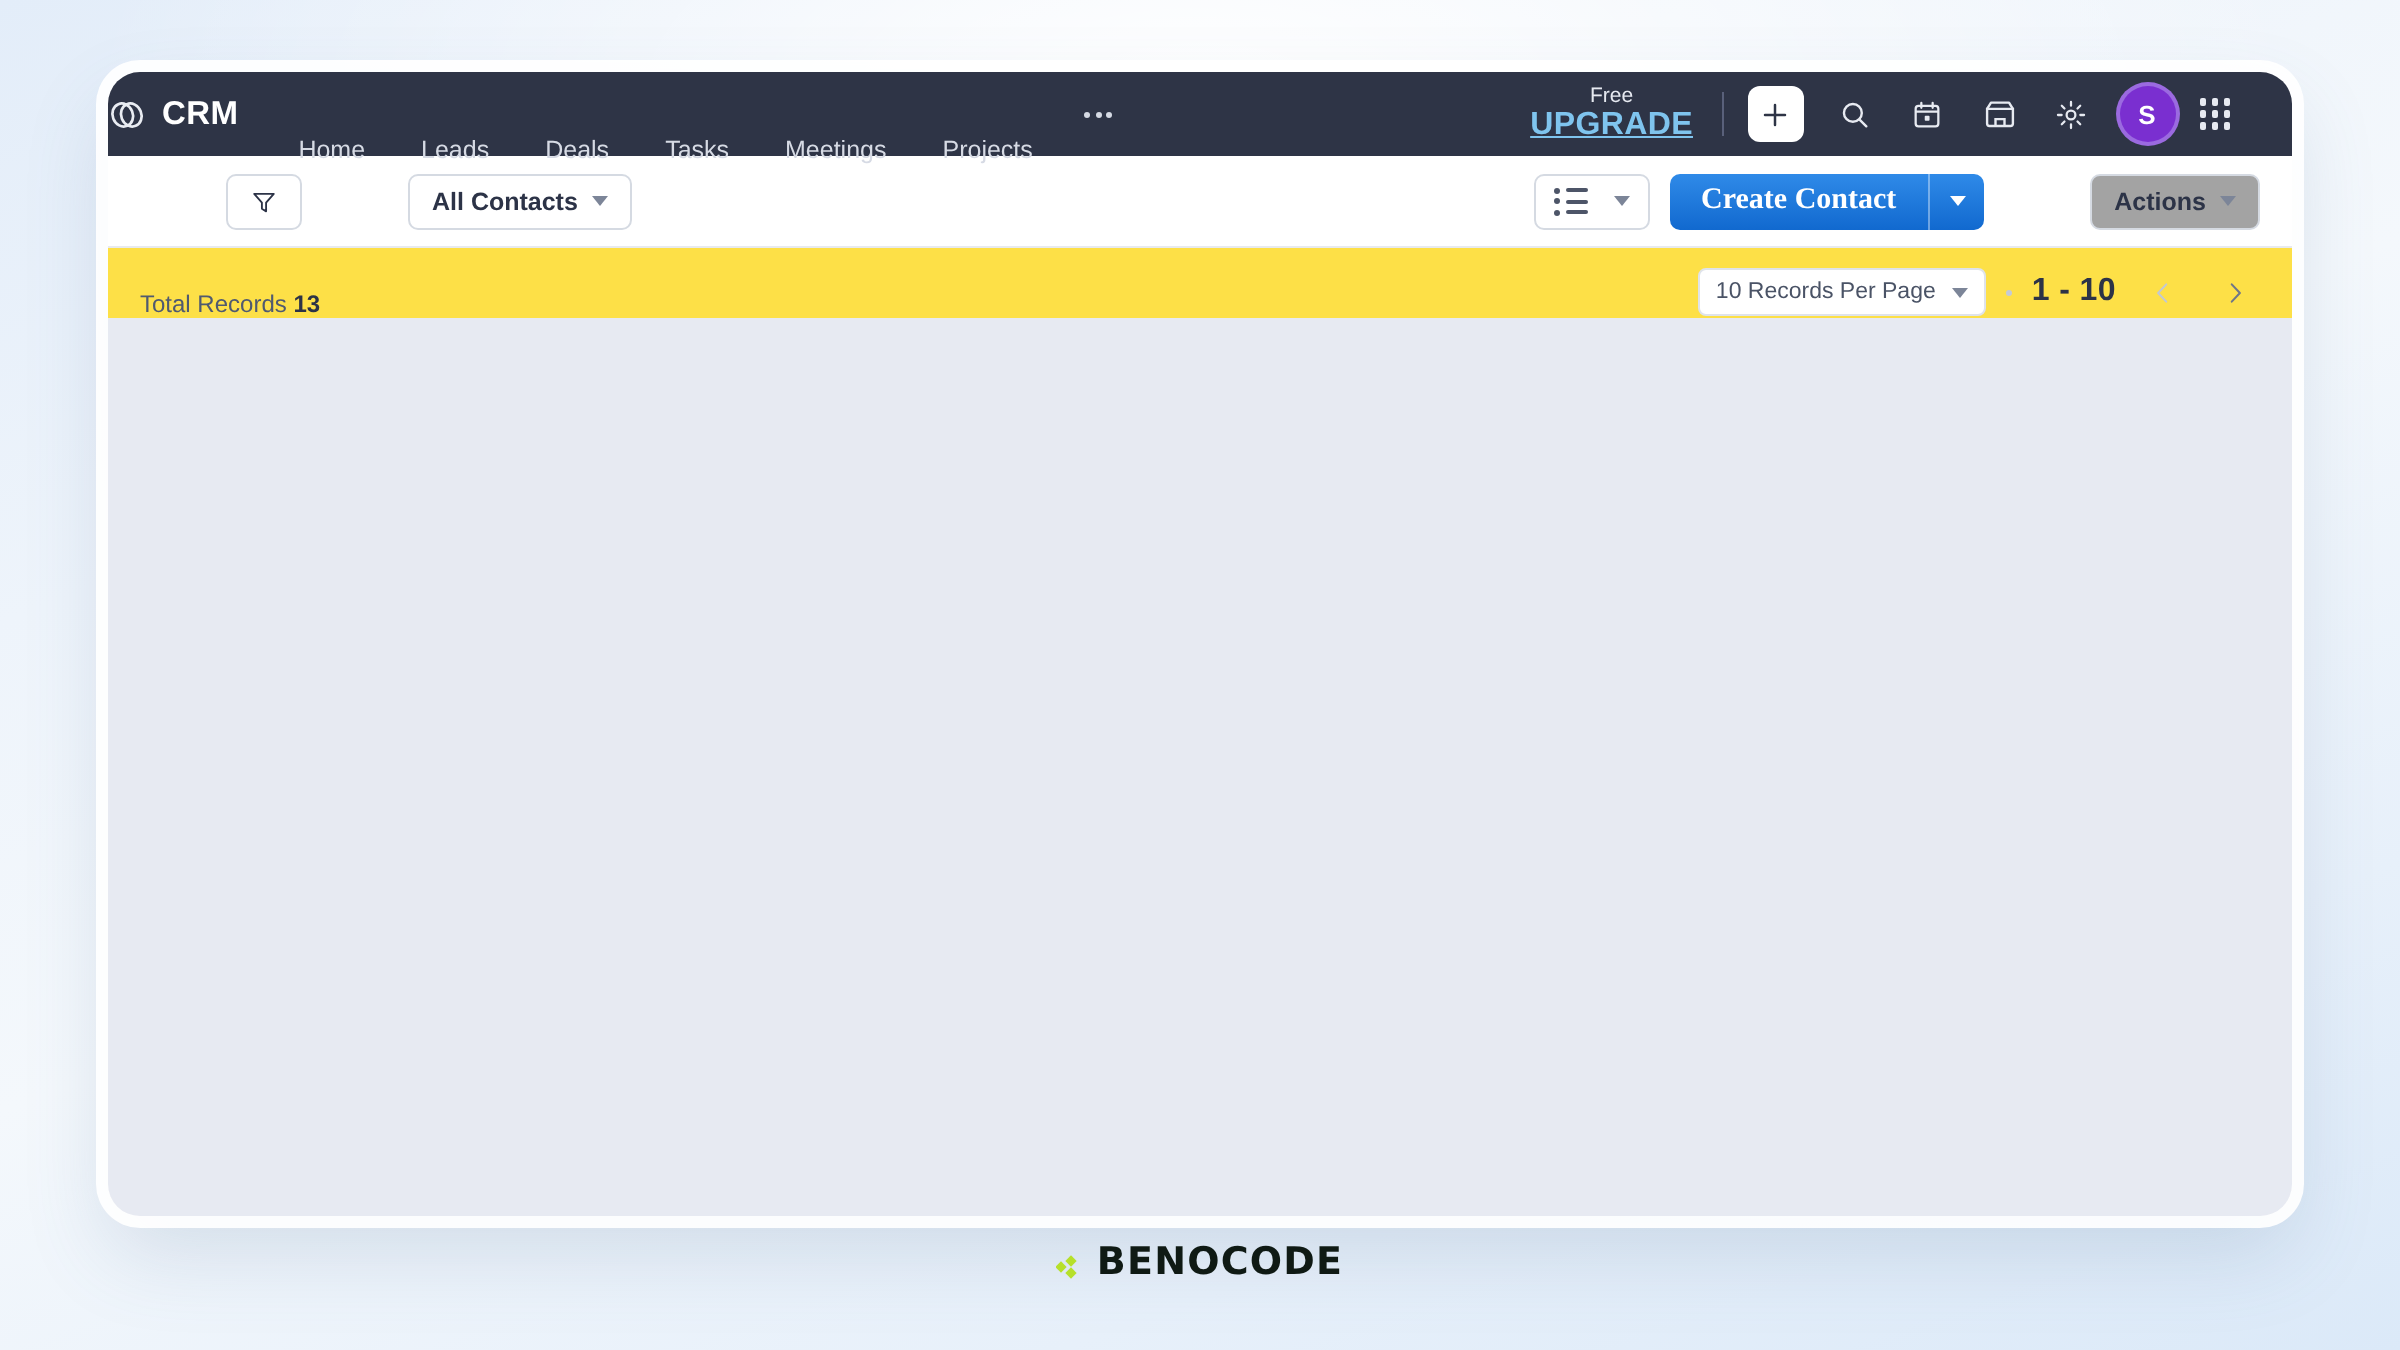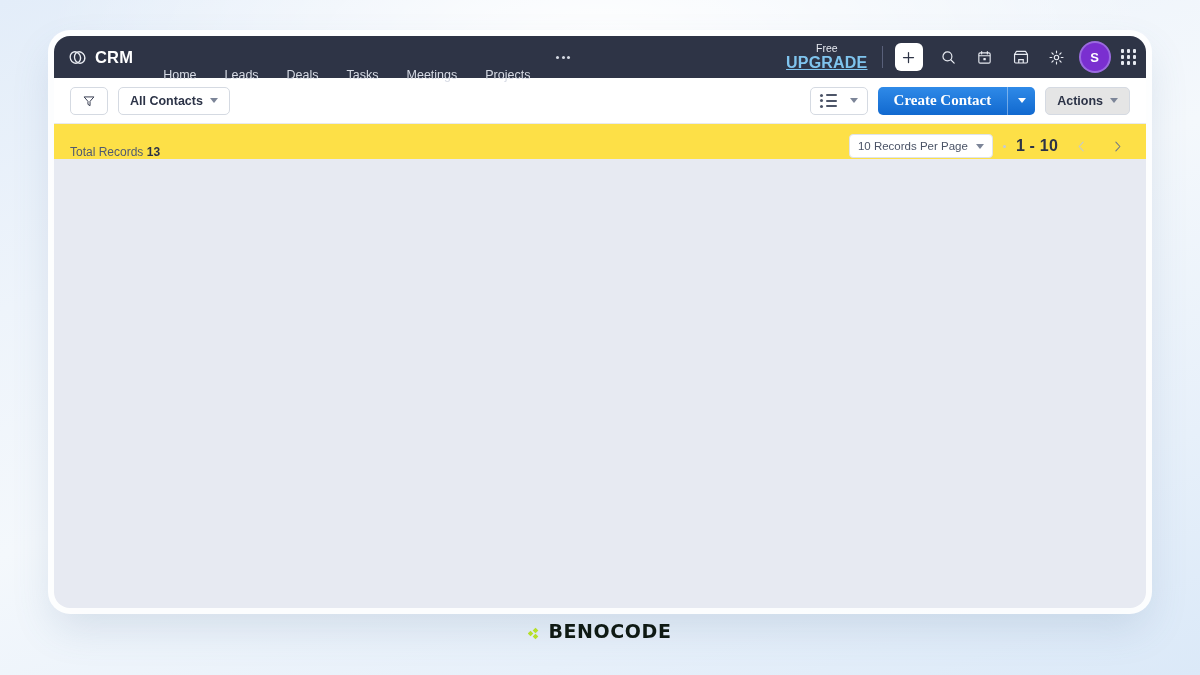--- a/index.html
+++ b/index.html
@@ -32,21 +32,21 @@
   .navbar {
     height: 42px;
     background: #2e3446;
     display: flex;
     align-items: stretch;
     flex: none;
     position: relative;
   }
   .brand {
     display: flex; align-items: center; gap: 8px;
-    padding: 0 16px 0 14px;
+    padding: 0 16px 0 0;
   }
   .brand-logo { width: 19px; height: 19px; display: block; }
   .brand-name {
     color: #fff; font-size: 16.5px; font-weight: 700; letter-spacing: .2px;
   }
   .nav-items { display: flex; align-items: stretch; }
   .nav-item {
     position: relative;
     display: flex; align-items: center;
     padding: 0 14px;
@@ -64,21 +64,21 @@
   .nav-more {
     display: flex; align-items: center; justify-content: center;
     padding: 0 12px; color: #d6dae4; cursor: pointer;
   }
   .dots-row { display: flex; gap: 2.5px; align-items: center; }
   .dots-row i { width: 3px; height: 3px; border-radius: 50%; background: #d6dae4; display: block; }
 
   .nav-right {
     margin-left: auto;
     display: flex; align-items: center;
-    padding-right: 8px;
+    padding-right: 29px;
     gap: 0;
   }
   .upgrade {
     text-align: center; line-height: 1.15;
     padding: 0 12px; cursor: pointer;
   }
   .upgrade .free { color: #e6e9f0; font-size: 10.5px; display: block; }
   .upgrade .up {
     color: #7fc4ee; font-size: 16px; font-weight: 700;
     text-decoration: underline; display: block; letter-spacing: .2px;
@@ -116,21 +116,21 @@
     height: 46px; background: #ffffff; flex: none;
     display: flex; align-items: center;
     padding: 0 16px;
     border-bottom: 1px solid #e8eaee;
   }
   .btn {
     height: 28px; border: 1px solid #d5dae2; border-radius: 5px;
     background: #fff; color: #2c3347;
     font-size: 12.5px; font-weight: 600;
     display: inline-flex; align-items: center; gap: 7px;
-    padding: 0 11px; cursor: pointer; font-family: inherit;
+    padding: 0 11px; cursor: pointer; font-family: inherit; margin-left: 43px;
   }
   .btn-filter { width: 38px; justify-content: center; padding: 0; }
   .caret {
     width: 0; height: 0;
     border-left: 4.5px solid transparent; border-right: 4.5px solid transparent;
     border-top: 5px solid #7c8598; display: block;
   }
   .caret.white { border-top-color: #ffffff; }
   .toolbar-left { display: flex; align-items: center; gap: 10px; }
   .toolbar-right { margin-left: auto; display: flex; align-items: center; gap: 10px; }
@@ -150,21 +150,21 @@
     color: #fff; border: none; font-size: 15px; font-weight: 700;
     padding: 0 16px; display: flex; align-items: center; cursor: pointer;
     font-family: Liberation Serif, serif;
   }
   .btn-primary-caret {
     background: linear-gradient(180deg, #2f8ae8 0%, #1169cf 100%);
     border: none; border-left: 1px solid rgba(255,255,255,0.38);
     width: 28px; display: flex; align-items: center; justify-content: center;
     cursor: pointer;
   }
-  .btn-actions { background: #e5e5e5; }
+  .btn-actions { background: #a3a3a3; }
 
   
   .recordbar {
     height: 35px; background: #fde047; flex: none;
     display: flex; align-items: flex-end; padding: 0 16px;
     font-size: 12px; color: #505a70;
   }
   .total b { color: #2c3347; font-weight: 700; }
   .recordbar-right { margin-left: auto; display: flex; align-items: center; gap: 10px; margin-top: 36px; }
   .perpage {

